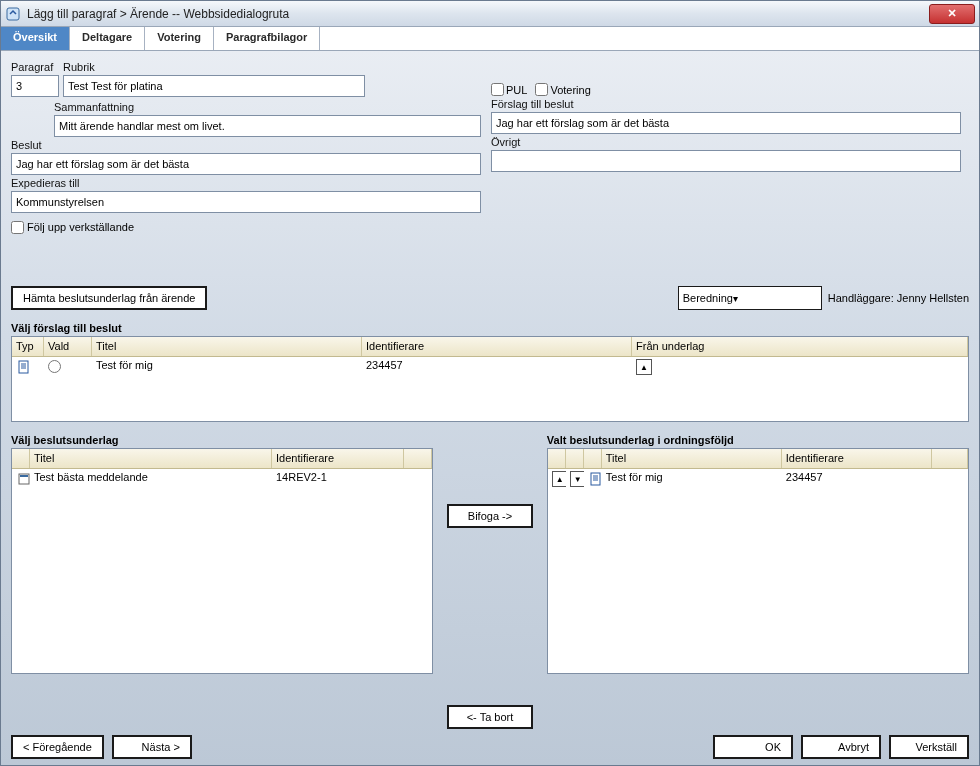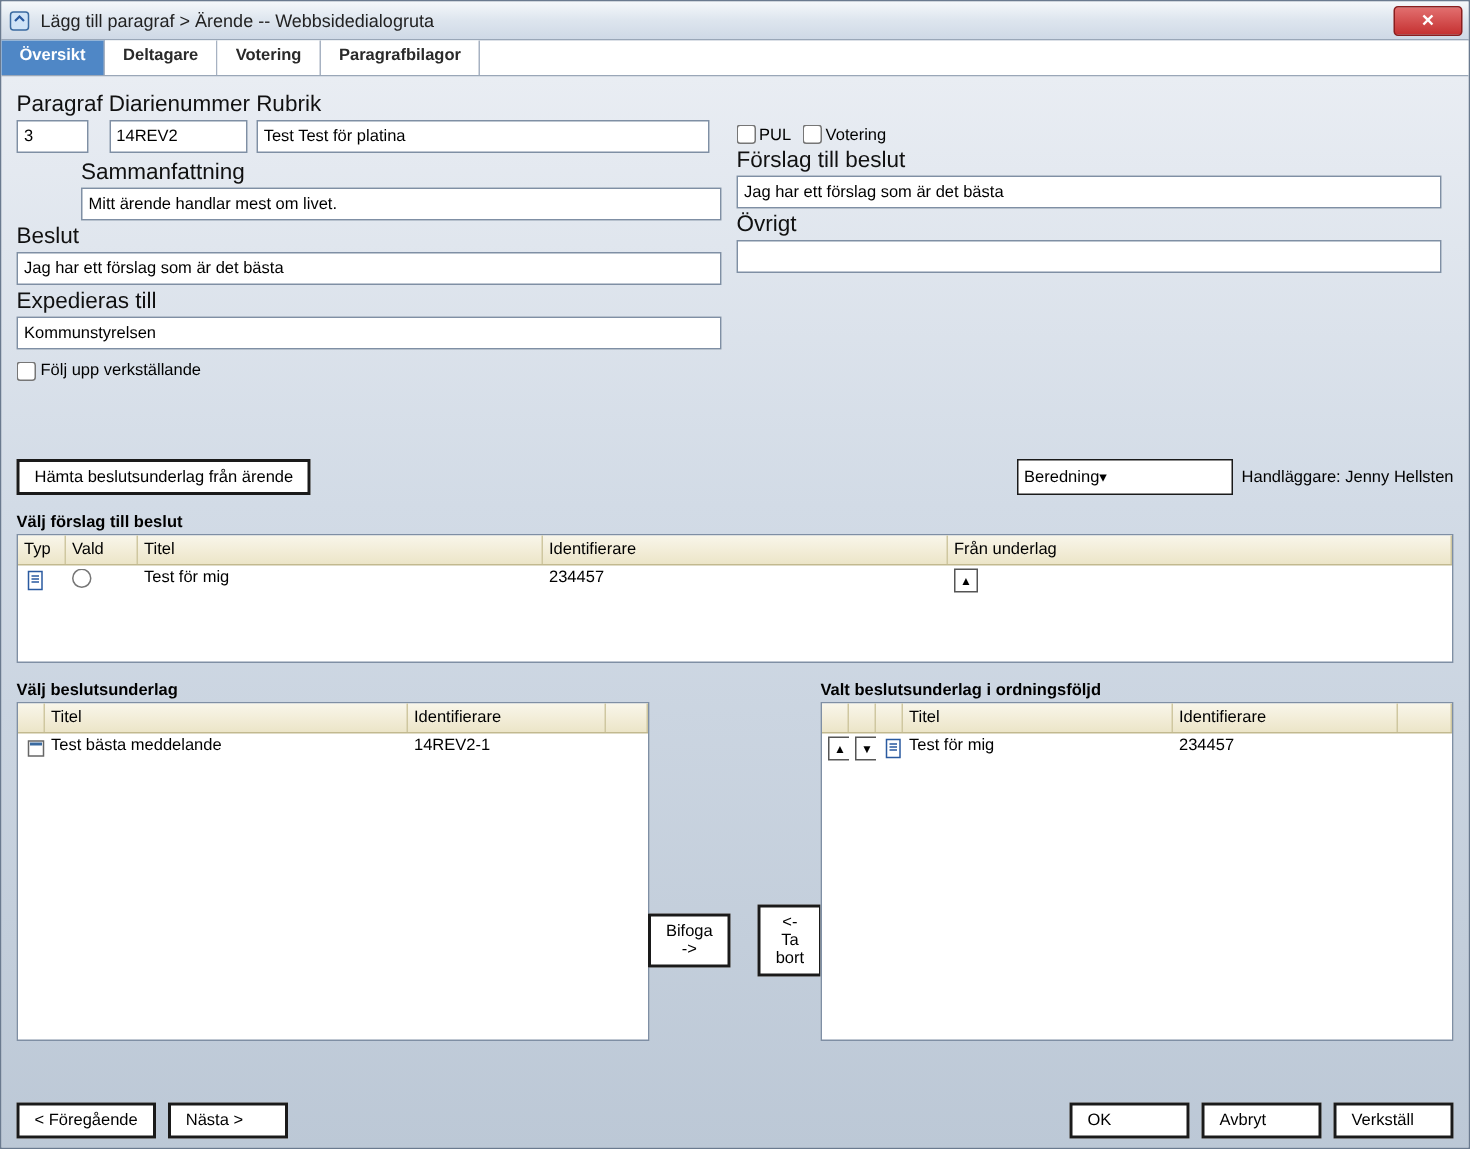--- a/index.html
+++ b/index.html
@@ -75,21 +75,21 @@
     grid-template-columns: 470px 470px;
     column-gap: 10px;
     margin-bottom: 6px;
   }
   .row-top {
     display: flex;
     gap: 4px;
     margin-bottom: 4px;
   }
   .field-group { display:flex; flex-direction:column; }
-  .field-label { font-size: 15px; color: #111; margin-bottom: 2px; }
+  .field-label { font-size: 11px; color: #111; margin-bottom: 2px; }
   input.text, .text-field {
     border: 1px solid #7f8fa4;
     background: #fff;
     padding: 3px 4px;
     font-size: 11px;
     height: 22px;
   }
   input.text.small { width: 48px; }
   input.text.med { width: 92px; }
   input.text.full { width: 100%; }
@@ -178,35 +178,35 @@
     flex:1;
     min-height:0;
   }
   .col-left, .col-right {
     display:flex;flex-direction:column;
     width: 424px;
   }
   .col-mid {
     width: 90px;
     display:flex;
-    flex-direction:row;
+    flex-direction:column;
     align-items:center;
-    justify-content:center;
+    justify-content:space-between;
     padding-top: 76px;
     gap: 18px;
   }
   .sublist { height: 226px; }
   .footer {
     margin-top: 6px;
     display:flex;
     gap:8px;
     align-items:center;
   }
   .footer .gap { flex:1; }
-  .footer .btn { min-width: 80px; text-align:left;}
+  .footer .btn { min-width: 80px; text-align:right;}
   .list-proposal { height: 86px; }
   svg.ico path { stroke:#2a5aa0; fill:none; stroke-width:1.5;}
 </style>
 </head>
 <body>
 
 <div class="window">
 
   <div class="titlebar">
     <span class="app-icon">
@@ -230,24 +230,20 @@
 
   <div class="content">
 
     <div class="form-grid">
 
       <div>
         <div class="row-top">
           <div class="field-group">
             <span class="field-label">Paragraf</span>
             <input class="text small" value="3" style="">
-          </div>
-          <div class="field-group">
-            <span class="field-label">Diarienummer</span>
-            <input class="text med" value="14REV2" style="">
           </div>
           <div class="field-group" style="flex:1;">
             <span class="field-label">Rubrik</span>
             <input class="text" style="width: 302px;" value="Test Test för platina">
           </div>
         </div>
         <div class="field-group" style="margin-top:2px;margin-left:43px;">
           <span class="field-label">Sammanfattning</span>
           <input class="text full" value="Mitt ärende handlar mest om livet." style="">
         </div>

